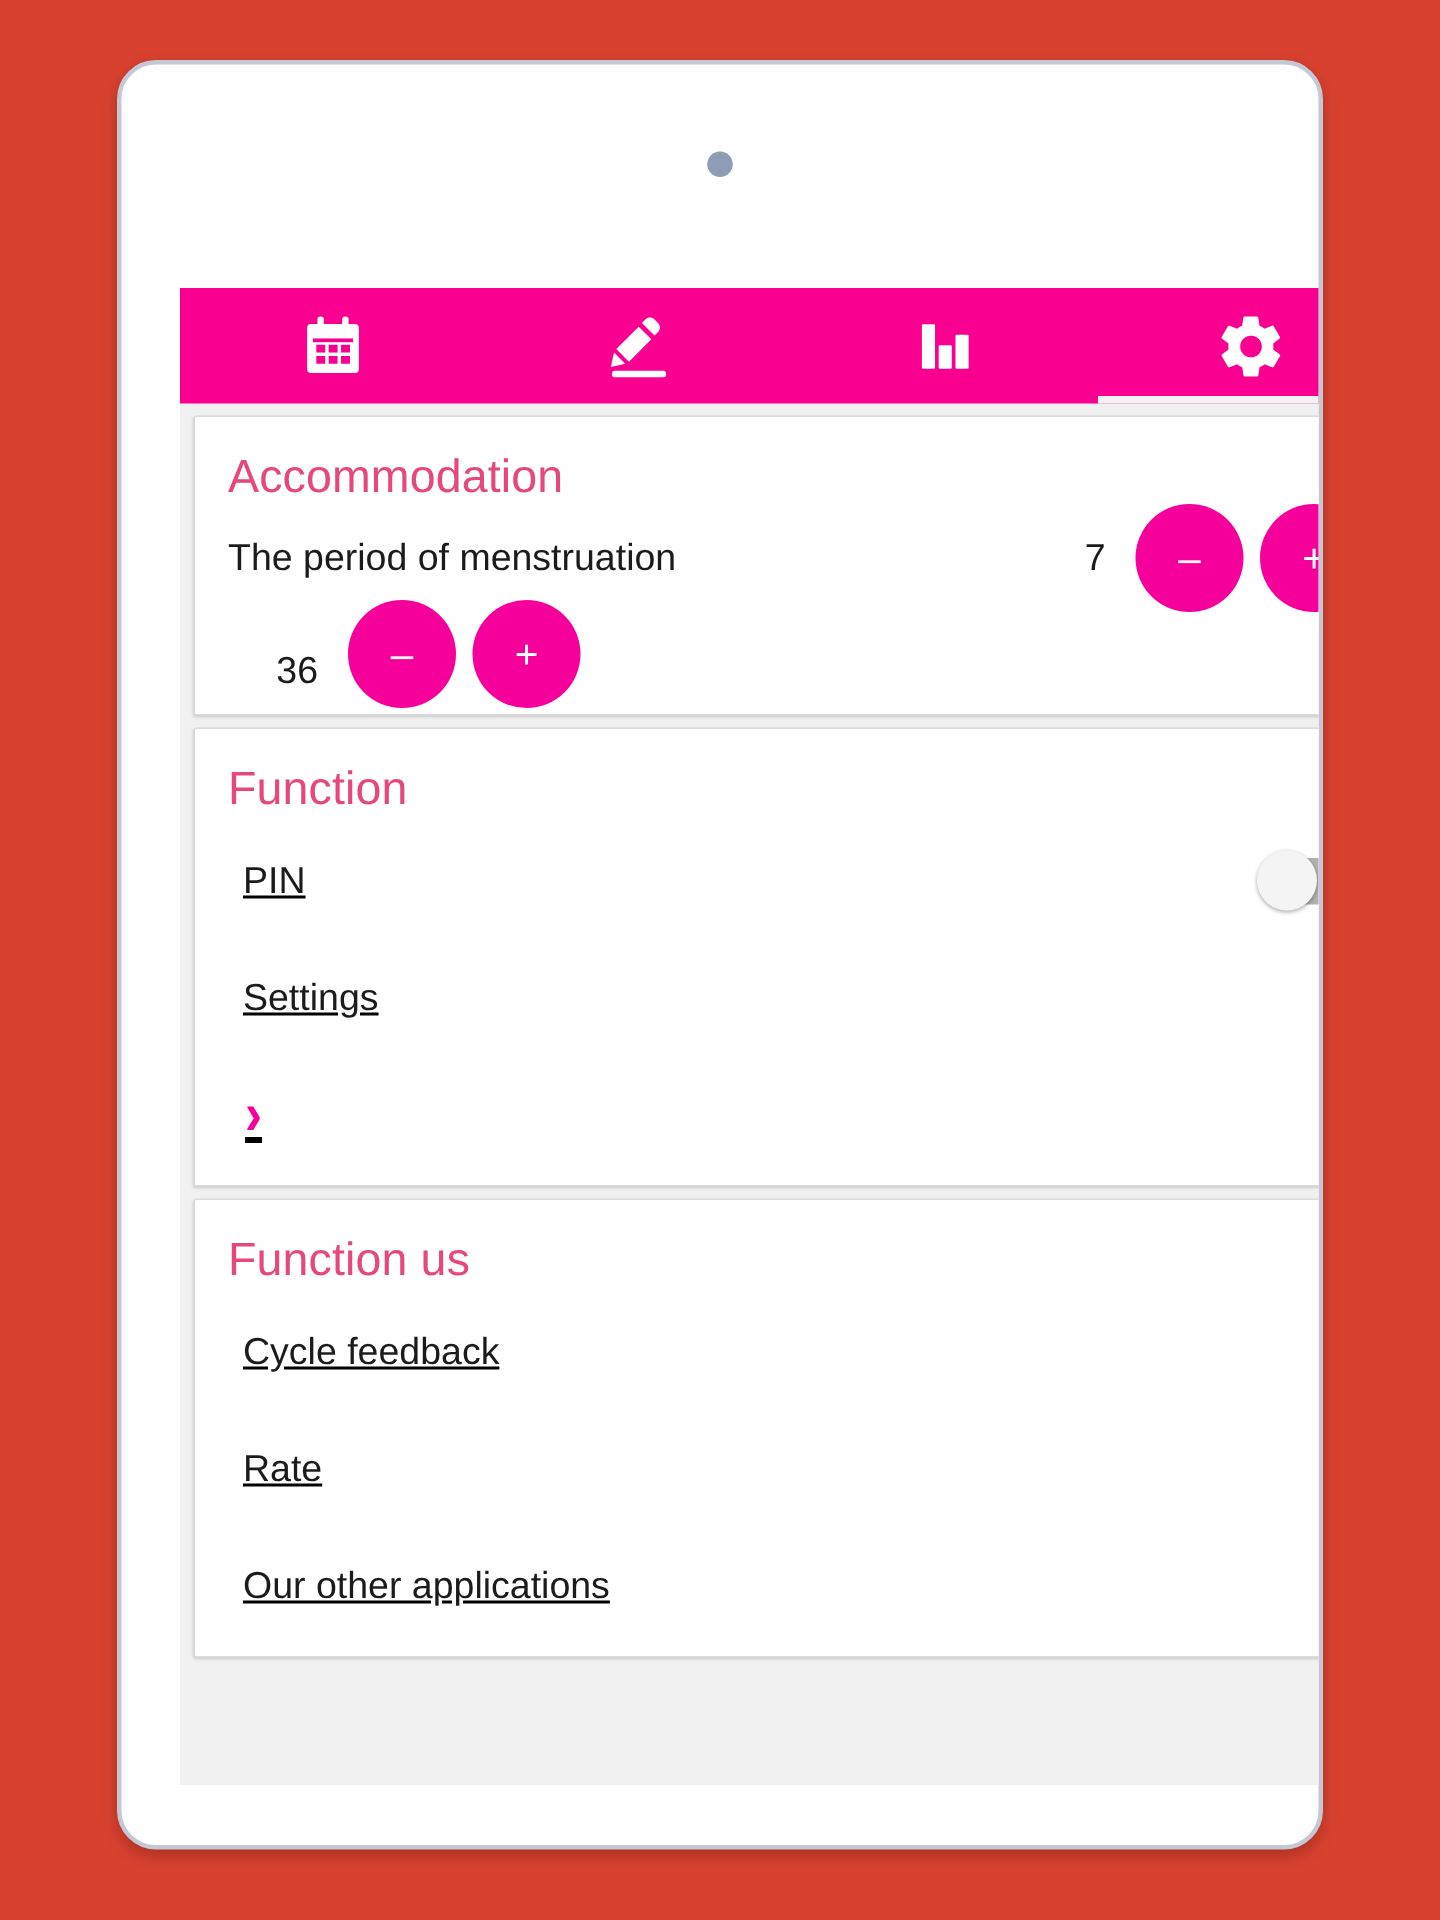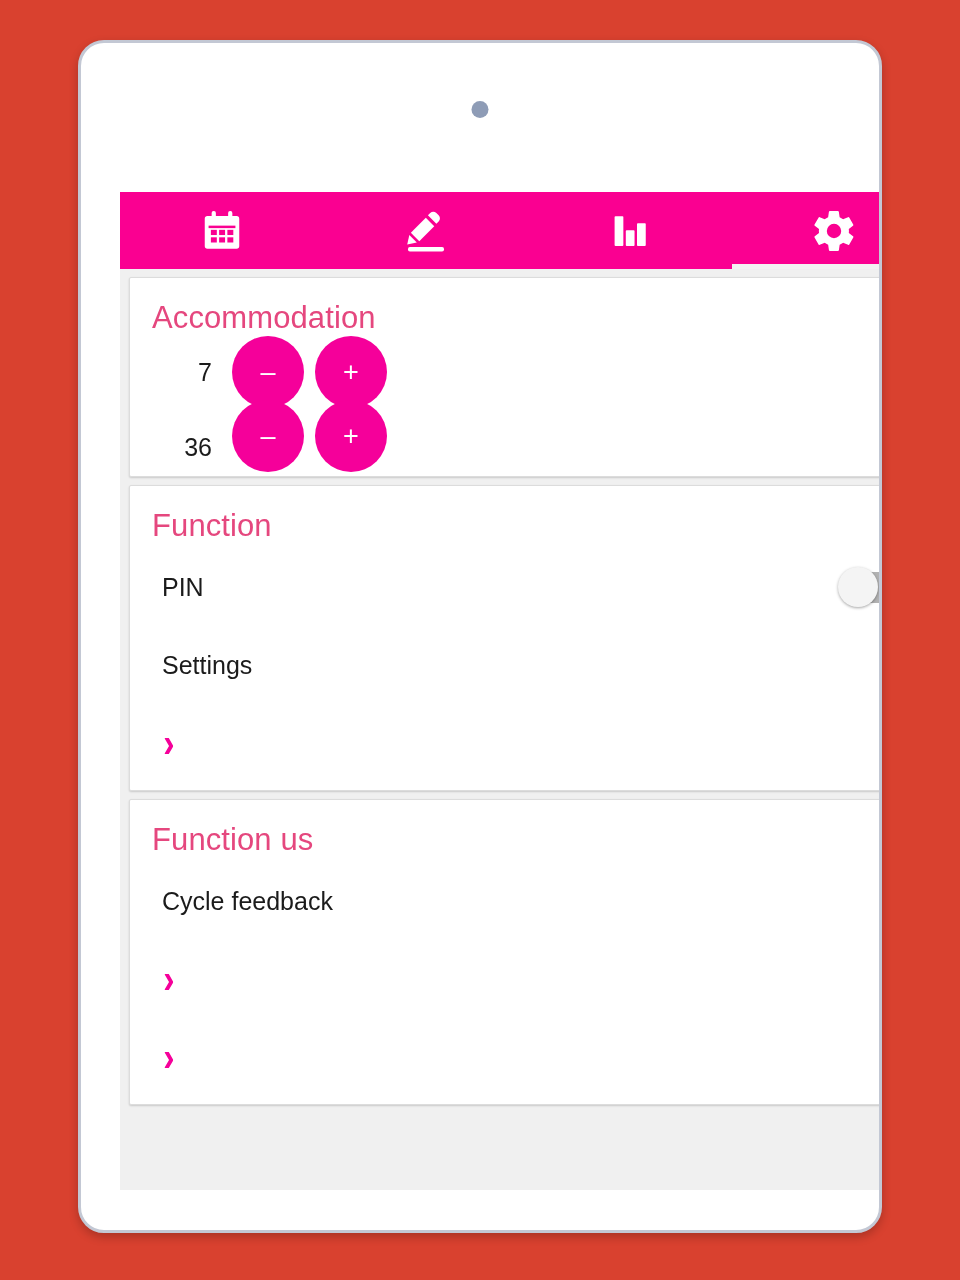--- a/index.html
+++ b/index.html
@@ -126,20 +126,21 @@
   }
   .round-btn + .round-btn { margin-left: 11px; }
   .stepper-row.second .stepper-value { align-self: flex-end; padding-bottom: 6px; }
 
   
   .list-row {
     display: flex;
     align-items: center;
     padding: 0 22px 0 32px;
     height: 78px;
+    text-decoration: underline;
   }
   .list-label {
     font-size: 25px;
     color: #1b1b1b;
     flex: 1;
   }
   .chevron {
     color: #f5009a;
     font-size: 40px;
     font-weight: bold;
@@ -230,20 +231,21 @@
       </div>
 
     </div>
 
     <div class="content">
 
       <div class="card">
         <div class="card-title">Accommodation</div>
 
         <div class="stepper-row">
+          <div class="stepper-label">The period of menstruation</div>
           <div class="stepper-value">7</div>
           <button class="round-btn">–</button>
           <button class="round-btn">+</button>
         </div>
 
         <div class="stepper-row second">
           <div class="stepper-value">36</div>
           <button class="round-btn">–</button>
           <button class="round-btn">+</button>
         </div>
@@ -272,23 +274,25 @@
 
       <div class="card">
         <div class="card-title">Function us</div>
 
         <div class="list-row">
           <div class="list-label">Cycle feedback</div>
           <div class="chevron">›</div>
         </div>
 
         <div class="list-row">
-          <div class="chevron">›</div>
-        </div>
-
-        <div class="list-row">
+          <div class="list-label">Rate</div>
+          <div class="chevron">›</div>
+        </div>
+
+        <div class="list-row">
+          <div class="list-label">Our other applications</div>
           <div class="chevron">›</div>
         </div>
       </div>
 
     </div>
   </div>
 </div>
 
 </body></html>

